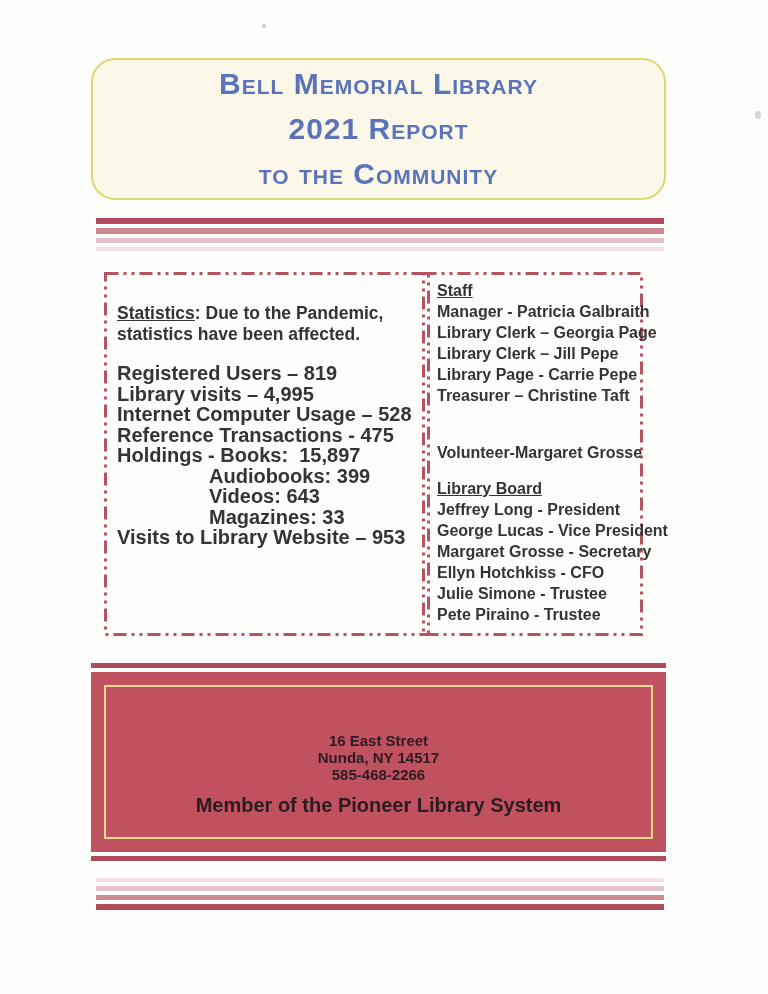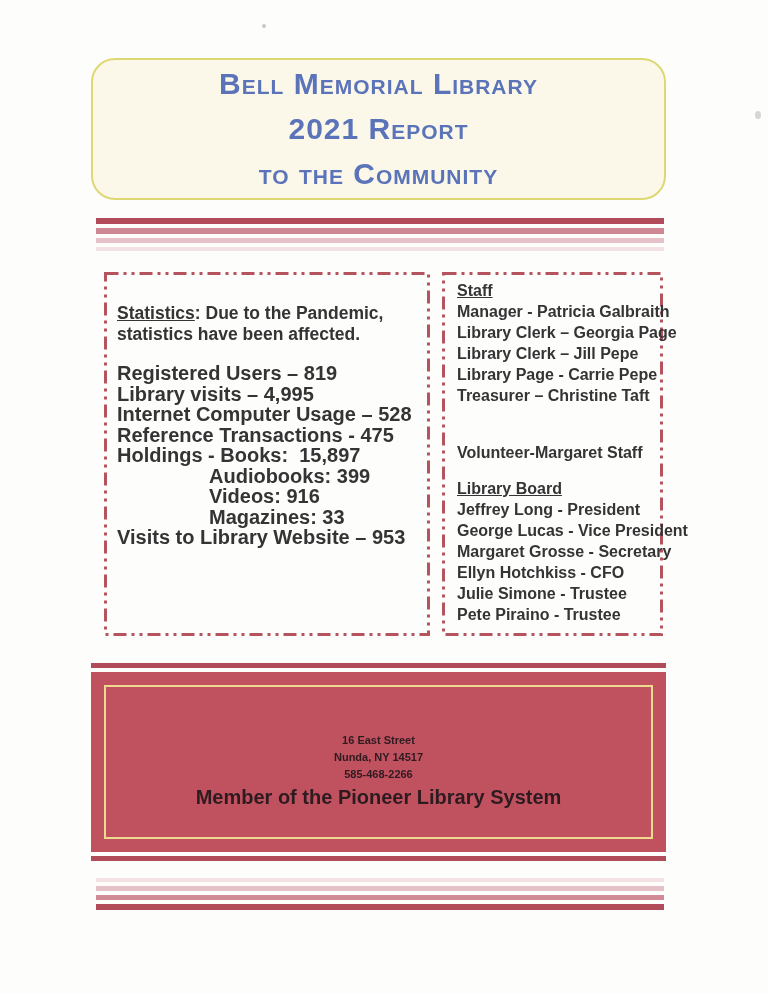--- a/index.html
+++ b/index.html
@@ -39,21 +39,21 @@
   .sb2{top:886px;height:5px;background:#e5c2c9;}
   .sb3{top:895px;height:5px;background:#d18b97;}
   .sb4{top:904px;height:6px;background:#b14b59;}
   .bar-thin{position:absolute;left:91px;width:575px;height:5px;background:#b04c5a;}
   .bar-top{top:663px;}
   .bar-bottom{top:856px;}
   
   .dash-box{position:absolute;top:272px;}
   .dash-box .dash-svg{position:absolute;left:0;top:0;}
   .stats-box{left:104px;width:326px;height:364px;}
-  .staff-box{left:442px;width:221px;height:364px;}
+  .staff-box{left:422px;width:221px;height:364px;}
   .box-content{position:relative;color:#343434;font-weight:bold;}
   .stats-content{padding:31px 12px 0 13px;}
   .staff-content{padding:8px 8px 0 15px;}
   .stats-intro{font-size:17.5px;line-height:21px;margin:0 0 18px 0;white-space:pre-wrap;}
   .stat-line{font-size:20px;line-height:20.5px;white-space:pre-wrap;}
   .stat-line.indent{padding-left:92px;}
   .underlined{text-decoration:underline;}
   .staff-line{font-size:16px;line-height:21px;white-space:nowrap;}
   .volunteer-line{margin-top:36px;}
   .board-heading{margin-top:15px;}
@@ -64,22 +64,22 @@
   }
   .red-box .inner-frame{
     position:absolute;inset:13px;
     border:2px solid #eeda8e;
     pointer-events:none;
   }
   .red-box .footer-text{
     position:absolute;left:0;right:0;top:60px;
     text-align:center;color:#2e1b20;font-weight:bold;
   }
-  .addr-line{font-size:11px;line-height:17px;}
-  .member-line{font-size:20px;line-height:24px;margin-top:2px;}
+  .addr-line{font-size:15px;line-height:17px;}
+  .member-line{font-size:20px;line-height:24px;margin-top:10px;}
   
   .speck{position:absolute;background:#9a9a9a;border-radius:50%;opacity:.55;}
   .speck-a{left:262px;top:24px;width:4px;height:4px;}
   .speck-b{left:755px;top:111px;width:6px;height:8px;opacity:.4;}
 </style>
 </head>
 <body>
 
 <div class="page">
 
@@ -99,38 +99,38 @@
       <rect x="1.5" y="1.5" width="323" height="361" fill="none" stroke="#b5545f" stroke-width="3" stroke-dasharray="13 5 3 5 3 5"></rect>
     </svg>
     <div class="box-content stats-content">
       <p class="stats-intro"><span class="underlined">Statistics</span><span>: Due to the Pandemic, statistics have been affected.</span></p>
       <div class="stat-line">Registered Users – 819</div>
       <div class="stat-line">Library visits – 4,995</div>
       <div class="stat-line">Internet Computer Usage – 528</div>
       <div class="stat-line">Reference Transactions - 475</div>
       <div class="stat-line">Holdings - Books:  15,897</div>
       <div class="stat-line indent">Audiobooks: 399</div>
-      <div class="stat-line indent">Videos: 916</div>
+      <div class="stat-line indent">Videos: 643</div>
       <div class="stat-line indent">Magazines: 33</div>
       <div class="stat-line">Visits to Library Website – 953</div>
     </div>
   </div>
 
   <div class="dash-box staff-box">
     <svg class="dash-svg" width="221" height="364">
       <rect x="1.5" y="1.5" width="218" height="361" fill="none" stroke="#b5545f" stroke-width="3" stroke-dasharray="13 5 3 5 3 5"></rect>
     </svg>
     <div class="box-content staff-content">
       <div class="staff-line underlined">Staff</div>
       <div class="staff-line">Manager - Patricia Galbraith</div>
       <div class="staff-line">Library Clerk – Georgia Page</div>
       <div class="staff-line">Library Clerk – Jill Pepe</div>
       <div class="staff-line">Library Page - Carrie Pepe</div>
       <div class="staff-line">Treasurer – Christine Taft</div>
-      <div class="staff-line volunteer-line">Volunteer-Margaret Staff</div>
+      <div class="staff-line volunteer-line">Volunteer-Margaret Grosse</div>
       <div class="staff-line underlined board-heading">Library Board</div>
       <div class="staff-line">Jeffrey Long - President</div>
       <div class="staff-line">George Lucas - Vice President</div>
       <div class="staff-line">Margaret Grosse - Secretary</div>
       <div class="staff-line">Ellyn Hotchkiss - CFO</div>
       <div class="staff-line">Julie Simone - Trustee</div>
       <div class="staff-line">Pete Piraino - Trustee</div>
     </div>
   </div>
 

